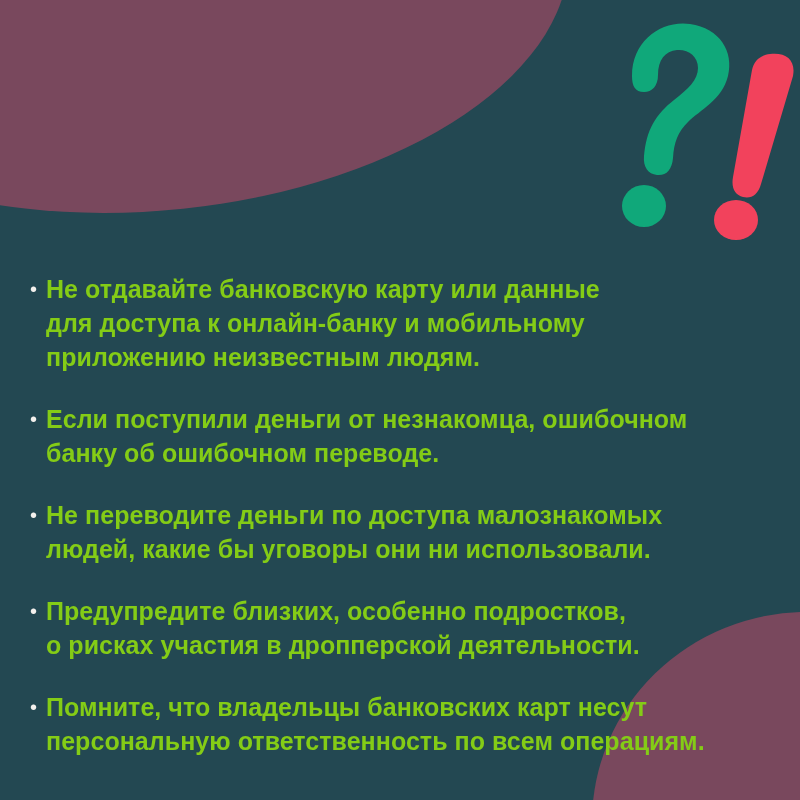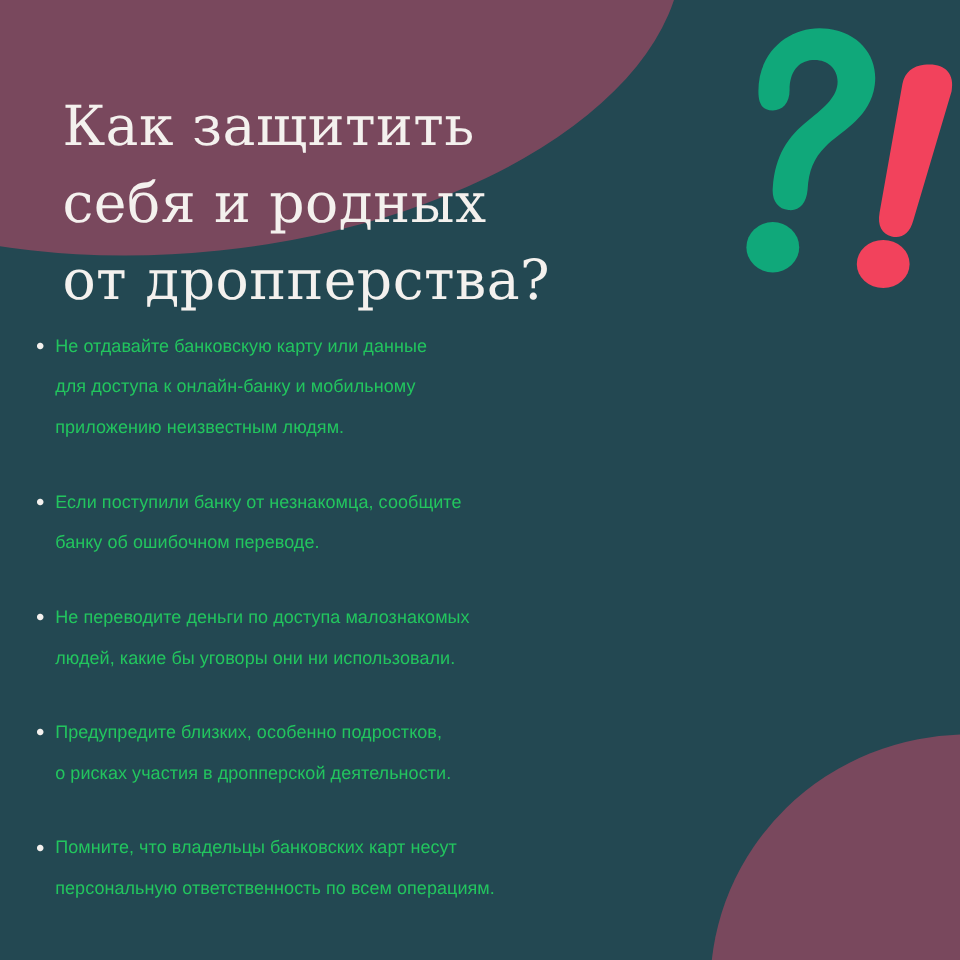--- a/index.html
+++ b/index.html
@@ -105,24 +105,24 @@
     flex: 0 0 auto;
     width: 16px;
     color: #F4F1EE;
     font-size: 20px;
     line-height: 34px;
     text-align: left;
   }
 
   .bullet-text {
     flex: 1 1 auto;
-    color: #22c55e;
-    font-size: 15px;
+    color: #84cc16;
+    font-size: 25px;
     line-height: 34px;
-    font-weight: 400;
+    font-weight: 700;
     letter-spacing: 0.05px;
     white-space: pre-line;
   }
 </style>
 </head>
 <body>
 
 <div id="poster">
 
   <div class="blob" id="blob-top-left"></div>
@@ -139,36 +139,33 @@
   </div>
 
   <div id="exclamation-mark-wrap">
     <svg viewBox="0 0 92 192" xmlns="http://www.w3.org/2000/svg" aria-hidden="true">
       <path d="M64 6 C80 4, 90 12, 87 28 L55 136 C52 147, 45 151, 37 149
                C29 147, 25 140, 27 129 L46 22 C48 12, 55 7, 64 6 Z" fill="#F2425C"></path>
       <ellipse cx="30" cy="172" rx="22" ry="20" fill="#F2425C"></ellipse>
     </svg>
   </div>
 
-  <h1 id="title">Как защитить
-себя и родных
-от дропперства?</h1>
 
   <ul id="bullet-list">
 
     <li class="bullet-item">
       <span class="bullet-dot">•</span>
       <span class="bullet-text">Не отдавайте банковскую карту или данные
 для доступа к онлайн-банку и мобильному
 приложению неизвестным людям.</span>
     </li>
 
     <li class="bullet-item">
       <span class="bullet-dot">•</span>
-      <span class="bullet-text">Если поступили банку от незнакомца, сообщите
+      <span class="bullet-text">Если поступили деньги от незнакомца, ошибочном
 банку об ошибочном переводе.</span>
     </li>
 
     <li class="bullet-item">
       <span class="bullet-dot">•</span>
       <span class="bullet-text">Не переводите деньги по доступа малознакомых
 людей, какие бы уговоры они ни использовали.</span>
     </li>
 
     <li class="bullet-item">

